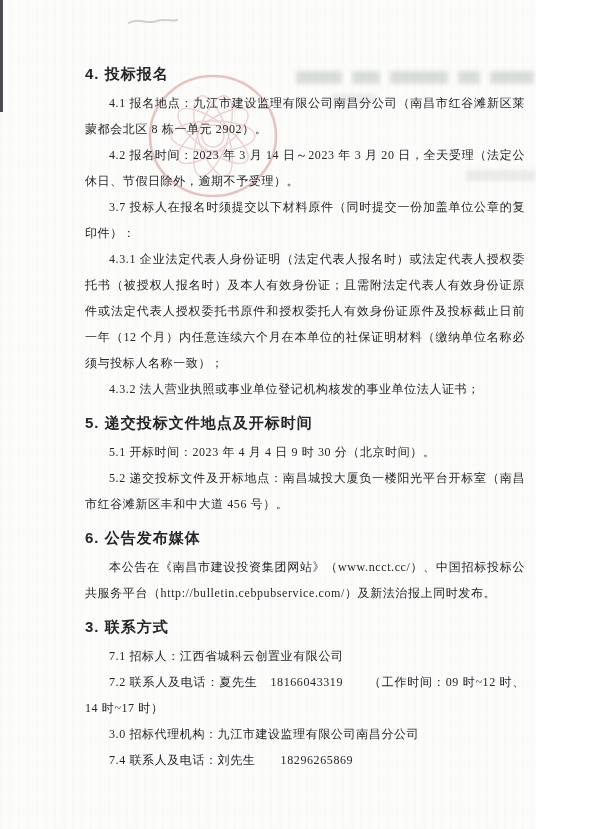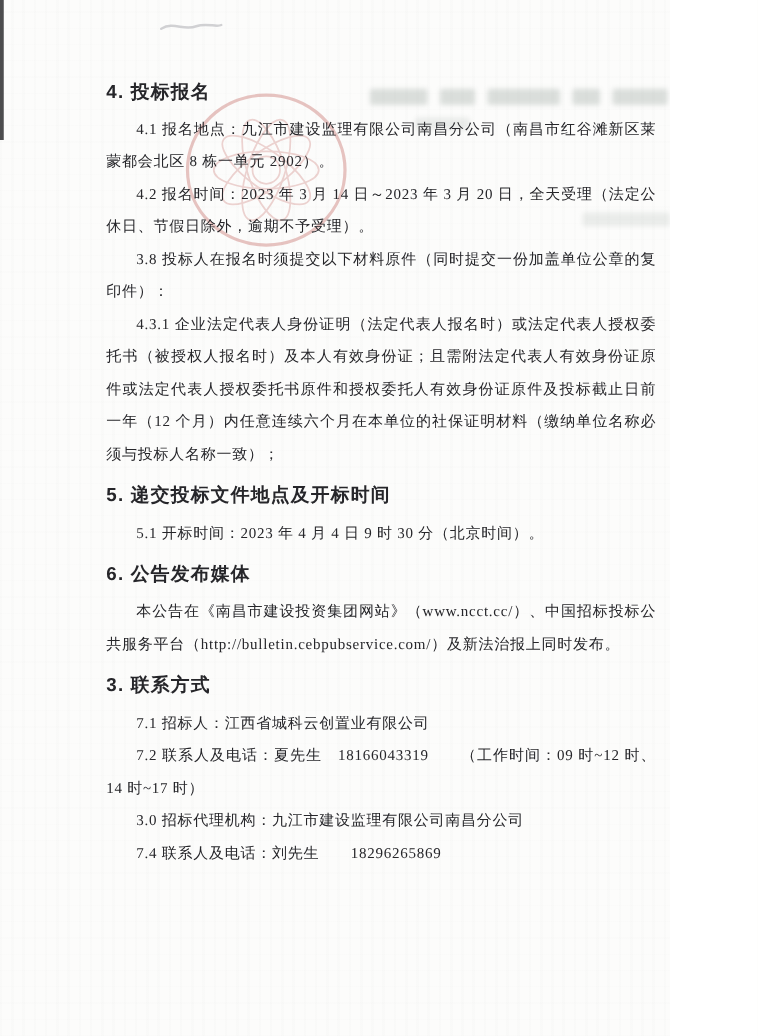--- a/index.html
+++ b/index.html
@@ -70,27 +70,29 @@
       <circle cx="68" cy="64" r="11"></circle>
     </g>
   </svg>
 
   <div class="content">
 
     <div class="sec">
       <h4 class="sec-heading">4. 投标报名</h4>
       <p class="body-p">4.1 报名地点：九江市建设监理有限公司南昌分公司（南昌市红谷滩新区莱蒙都会北区 8 栋一单元 2902）。</p>
       <p class="body-p">4.2 报名时间：2023 年 3 月 14 日～2023 年 3 月 20 日，全天受理（法定公休日、节假日除外，逾期不予受理）。</p>
-      <p class="body-p">3.8 投标人在报名时须提交以下材料原件（同时提交一份加盖单位公章的复印件）：</p>
+      <p class="body-p">3.7 投标人在报名时须提交以下材料原件（同时提交一份加盖单位公章的复印件）：</p>
       <p class="body-p">4.3.1 企业法定代表人身份证明（法定代表人报名时）或法定代表人授权委托书（被授权人报名时）及本人有效身份证；且需附法定代表人有效身份证原件或法定代表人授权委托书原件和授权委托人有效身份证原件及投标截止日前一年（12 个月）内任意连续六个月在本单位的社保证明材料（缴纳单位名称必须与投标人名称一致）；</p>
+      <p class="body-p">4.3.2 法人营业执照或事业单位登记机构核发的事业单位法人证书；</p>
     </div>
 
     <div class="sec">
       <h4 class="sec-heading">5. 递交投标文件地点及开标时间</h4>
       <p class="body-p"><span>5.1 开标时间：</span><span class="ul">2023</span><span> 年</span><span class="ul"> 4 </span><span>月</span><span class="ul"> 4 </span><span>日 </span><span class="ul">9</span><span> 时 </span><span class="ul">30</span><span> 分（北京时间）。</span></p>
+      <p class="body-p">5.2 递交投标文件及开标地点：南昌城投大厦负一楼阳光平台开标室（南昌市红谷滩新区丰和中大道 456 号）。</p>
     </div>
 
     <div class="sec">
       <h4 class="sec-heading">6. 公告发布媒体</h4>
       <p class="body-p">本公告在《南昌市建设投资集团网站》（www.ncct.cc/）、中国招标投标公共服务平台（http://bulletin.cebpubservice.com/）及新法治报上同时发布。</p>
     </div>
 
     <div class="sec">
       <h4 class="sec-heading">3. 联系方式</h4>
       <p class="body-p">7.1 招标人：江西省城科云创置业有限公司</p>

